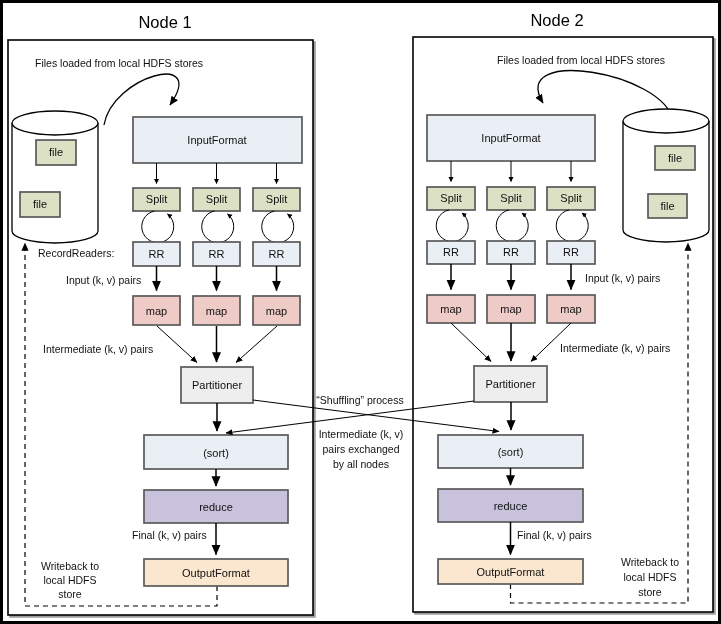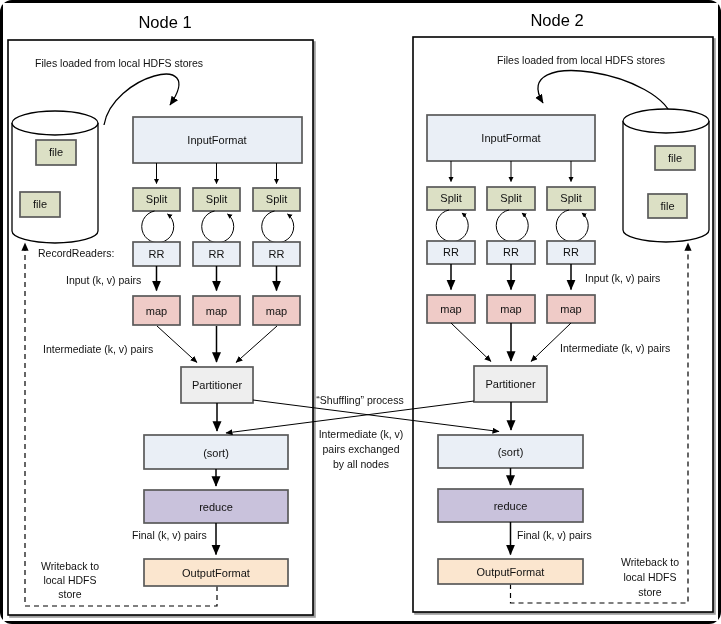--- a/index.html
+++ b/index.html
@@ -1,16 +1,16 @@
 <!DOCTYPE html>
 <html><head>
 <meta charset="utf-8">
 <style>
   html,body{margin:0;padding:0;background:#fff;}
-  #canvas{position:relative;width:721px;height:624px;background:#fff;overflow:hidden;border-radius:12px;}
+  #canvas{position:relative;width:721px;height:624px;background:#fff;overflow:hidden;}
   svg{display:block;}
   .t{font-family:"Liberation Sans",sans-serif;font-size:10.5px;fill:#111;}
   .bt{font-family:"Liberation Sans",sans-serif;font-size:11px;fill:#111;text-anchor:middle;}
   .title{font-family:"Liberation Sans",sans-serif;font-size:16.5px;fill:#000;text-anchor:middle;}
   .mid{text-anchor:middle;}
   .box{stroke:#5a5a5a;stroke-width:1.7;}
   .nodebox{fill:#fff;stroke:#000;stroke-width:1.6;filter:drop-shadow(2.5px 2.5px 0px #9e9e9e);}
   .cyl{fill:#fff;stroke:#000;stroke-width:1.3;}
   .ln{stroke:#000;stroke-width:1.5;fill:none;}
   .thin{stroke:#000;stroke-width:1;fill:none;}

